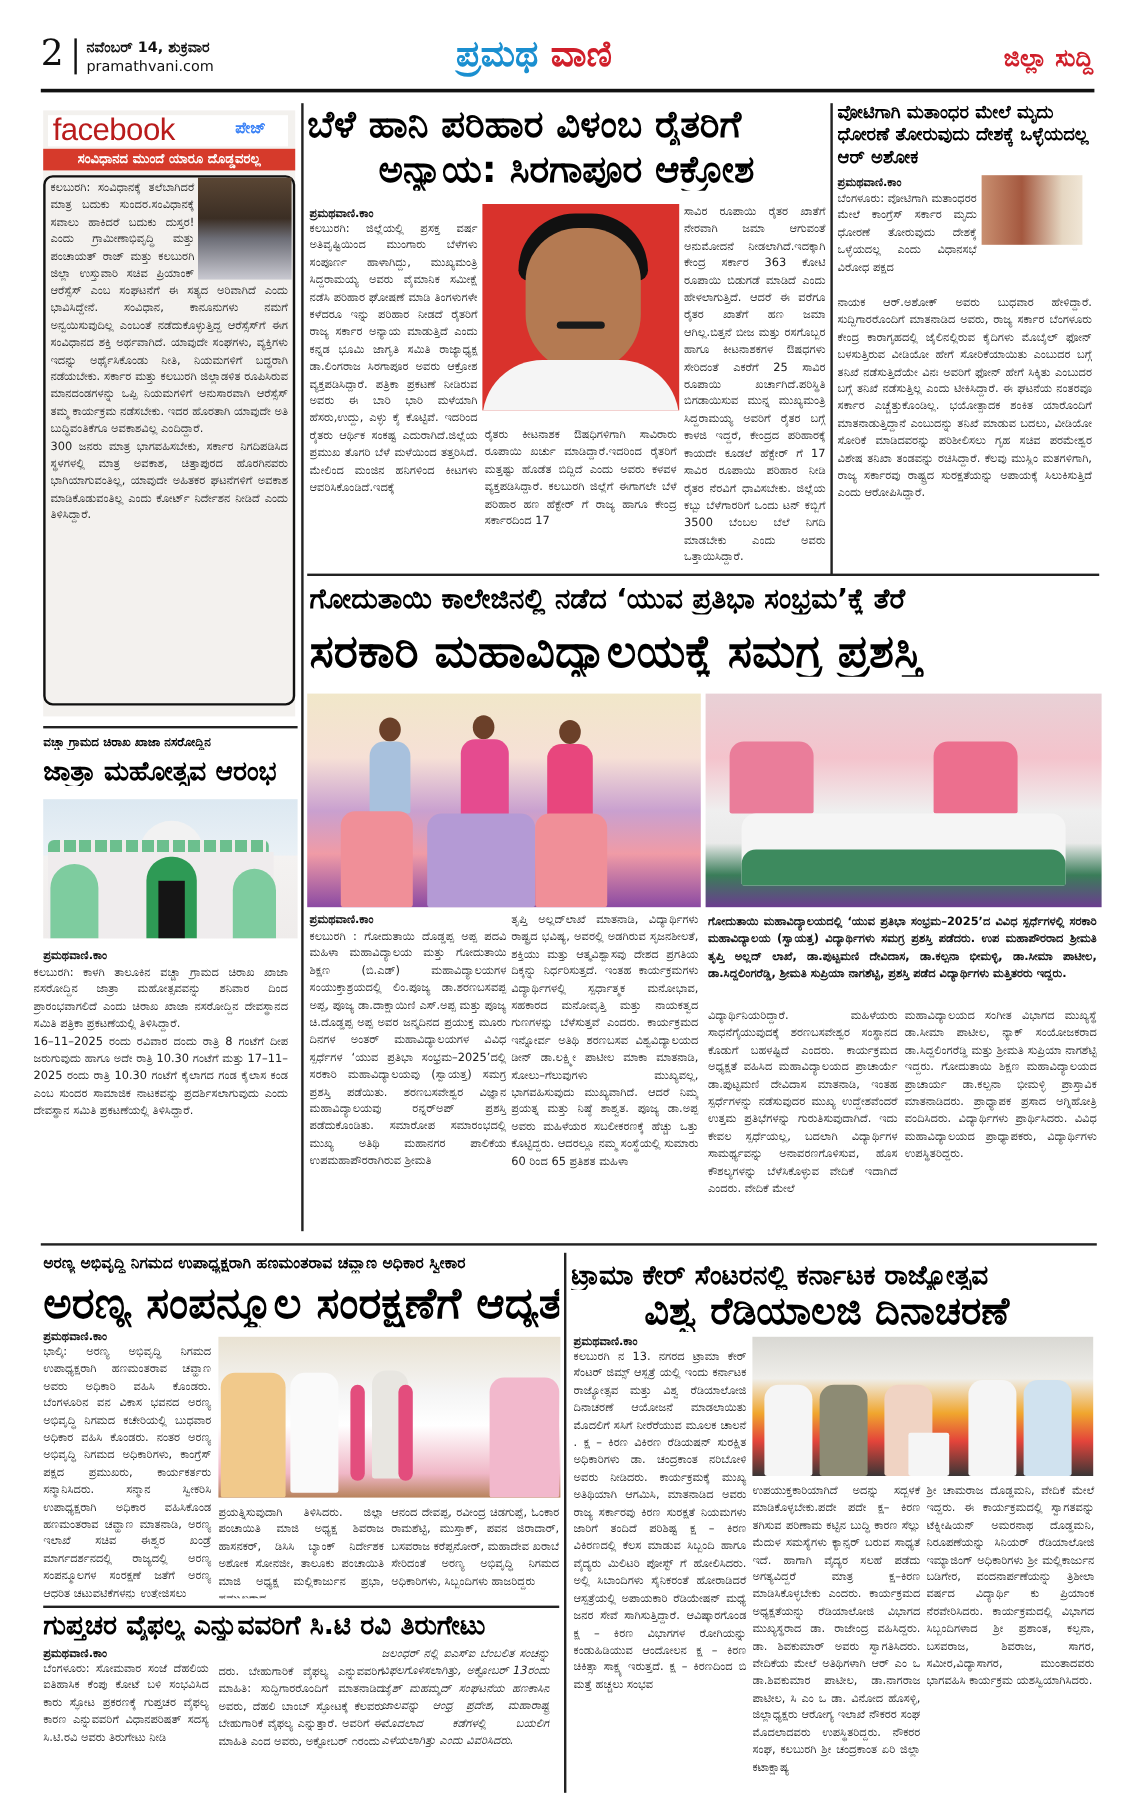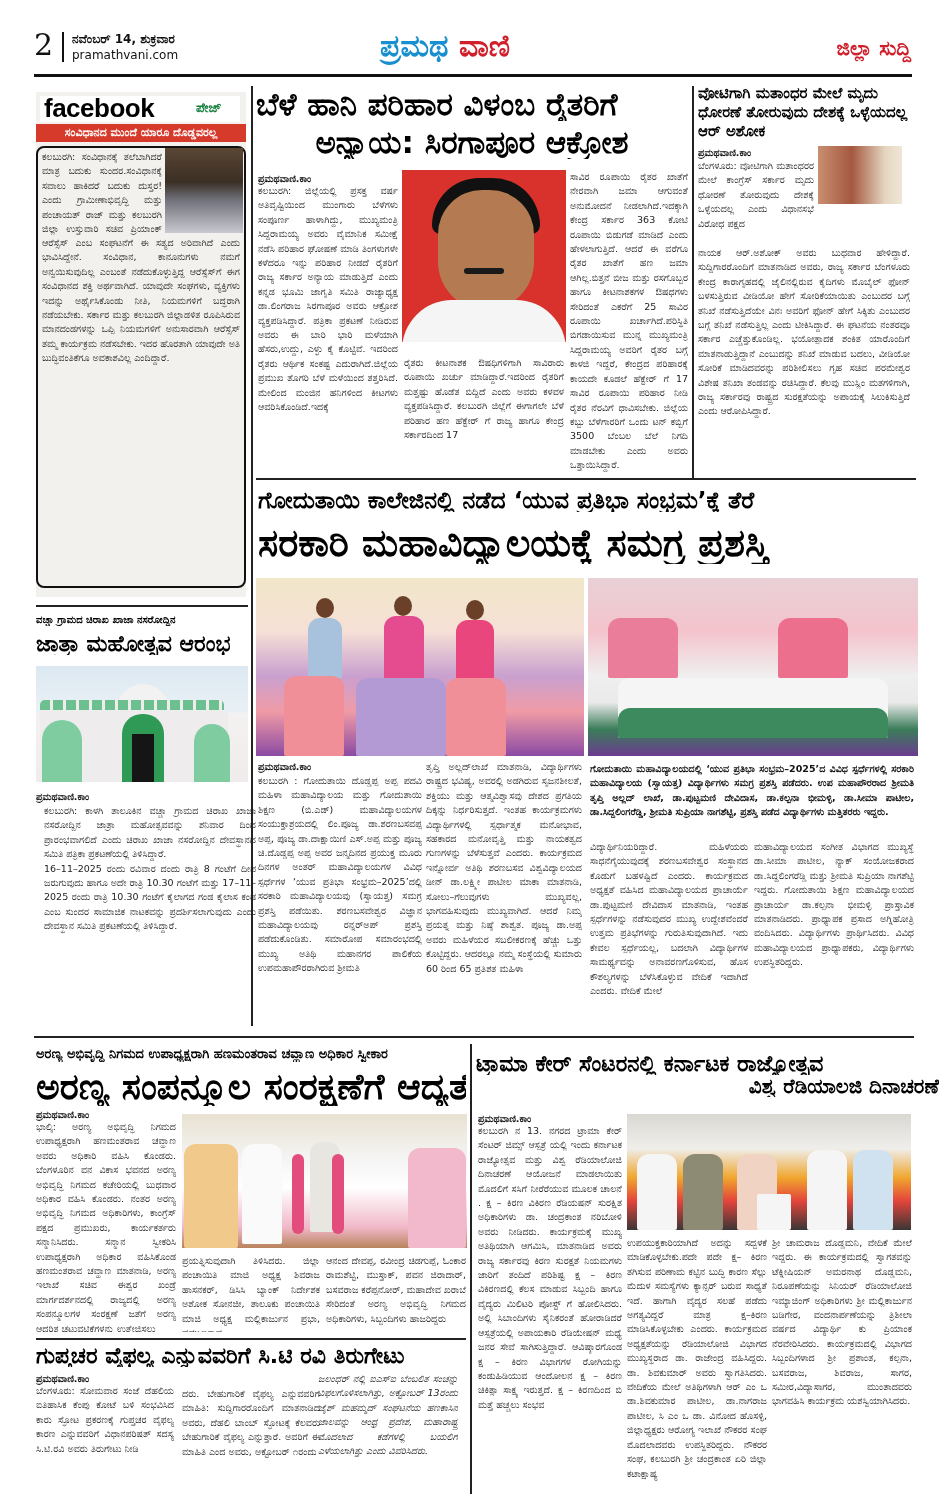--- a/index.html
+++ b/index.html
@@ -23,22 +23,22 @@
 
   
   .txt { font-size: 9.5px; line-height: 14.4px; text-align: justify; color: #222; overflow: hidden; }
   .byline { font-size: 9.5px; font-weight: bold; line-height: 13px; color: #111; }
   .hl { font-weight: bold; color: #000; line-height: 1.05; overflow: hidden; white-space: nowrap; }
   .kicker { font-weight: bold; color: #000; overflow: hidden; white-space: nowrap; }
 
   
   .fb-wrap { left: 36px; top: 92px; width: 210px; height: 505px; background: #f3f1ee; }
   .fb-logo-bar { left: 40px; top: 96px; width: 200px; height: 26px; background: #fff; }
-  .fb-logo { left: 44px; top: 94px; font-family: "Liberation Sans", sans-serif; font-size: 26px; font-weight: bold; color: #000000; line-height: 28px; letter-spacing: -0.5px; }
-  .fb-page { left: 196px; top: 100px; font-size: 13px; font-weight: bold; color: #15803d; }
+  .fb-logo { left: 44px; top: 94px; font-family: "Liberation Sans", sans-serif; font-size: 26px; font-weight: normal; color: #b91c1c; line-height: 28px; letter-spacing: -0.5px; }
+  .fb-page { left: 196px; top: 100px; font-size: 13px; font-weight: bold; color: #3b82f6; }
   .fb-redbar { left: 36px; top: 124px; width: 210px; height: 18px; background: #d63a2b; color: #fff; font-size: 11px; font-weight: bold; line-height: 18px; text-align: center; white-space: nowrap; overflow: hidden; }
   .fb-box { left: 36px; top: 146px; width: 210px; height: 442px; border: 2px solid #111; border-radius: 8px; }
   .fb-photo { left: 165px; top: 148px; width: 78px; height: 85px; background: linear-gradient(180deg,#5a4634 0%,#3b2e24 40%,#6d6e77 60%,#c9c9d1 100%); }
 
   
   .photo { overflow: hidden; }
   .ph-portrait { left: 402px; top: 170px; width: 164px; height: 172px; background: #d9322c; }
   .ph-portrait .face { position: absolute; left: 36px; top: 20px; width: 96px; height: 120px; border-radius: 46px 46px 50px 50px; background: #b47a52; }
   .ph-portrait .hair { position: absolute; left: 30px; top: 8px; width: 108px; height: 56px; border-radius: 54px 54px 10px 10px; background: #111; }
   .ph-portrait .shirt { position: absolute; left: 0; top: 130px; width: 164px; height: 50px; background: #f5f5f5; border-radius: 60px 60px 0 0; }
@@ -89,20 +89,21 @@
 <div class="abs fb-wrap"></div>
 <div class="abs fb-logo-bar"></div>
 <div class="abs fb-logo">facebook</div>
 <div class="abs fb-page">ಪೇಜ್</div>
 <div class="abs fb-redbar">ಸಂವಿಧಾನದ ಮುಂದೆ ಯಾರೂ ದೊಡ್ಡವರಲ್ಲ</div>
 <div class="abs fb-box"></div>
 <div class="abs fb-photo photo"></div>
 <div class="abs txt" style="left:42px;top:150px;width:120px;height:86px;">ಕಲಬುರಗಿ: ಸಂವಿಧಾನಕ್ಕೆ ತಲೆಬಾಗಿದರೆ ಮಾತ್ರ ಬದುಕು ಸುಂದರ.ಸಂವಿಧಾನಕ್ಕೆ ಸವಾಲು ಹಾಕಿದರೆ ಬದುಕು ದುಸ್ತರ! ಎಂದು ಗ್ರಾಮೀಣಾಭಿವೃದ್ಧಿ ಮತ್ತು ಪಂಚಾಯತ್ ರಾಜ್ ಮತ್ತು ಕಲಬುರಗಿ ಜಿಲ್ಲಾ ಉಸ್ತುವಾರಿ ಸಚಿವ ಪ್ರಿಯಾಂಕ್ ಖರ್ಗೆ ಮನವಿ ಮಾಡಿದ್ದಾರೆ.</div>
 <div class="abs txt" style="left:42px;top:236px;width:198px;height:352px;">
   <p>ಆರೆಸ್ಸೆಸ್ ಎಂಬ ಸಂಘಟನೆಗೆ ಈ ಸತ್ಯದ ಅರಿವಾಗಿದೆ ಎಂದು ಭಾವಿಸಿದ್ದೇನೆ. ಸಂವಿಧಾನ, ಕಾನೂನುಗಳು ನಮಗೆ ಅನ್ವಯಿಸುವುದಿಲ್ಲ ಎಂಬಂತೆ ನಡೆದುಕೊಳ್ಳುತ್ತಿದ್ದ ಆರೆಸ್ಸೆಸ್‌ಗೆ ಈಗ ಸಂವಿಧಾನದ ಶಕ್ತಿ ಅರ್ಥವಾಗಿದೆ. ಯಾವುದೇ ಸಂಘಗಳು, ವ್ಯಕ್ತಿಗಳು ಇದನ್ನು ಅರ್ಥೈಸಿಕೊಂಡು ನೀತಿ, ನಿಯಮಗಳಿಗೆ ಬದ್ಧರಾಗಿ ನಡೆಯಬೇಕು. ಸರ್ಕಾರ ಮತ್ತು ಕಲಬುರಗಿ ಜಿಲ್ಲಾಡಳಿತ ರೂಪಿಸಿರುವ ಮಾನದಂಡಗಳನ್ನು ಒಪ್ಪಿ ನಿಯಮಗಳಿಗೆ ಅನುಸಾರವಾಗಿ ಆರೆಸ್ಸೆಸ್ ತಮ್ಮ ಕಾರ್ಯಕ್ರಮ ನಡೆಸಬೇಕು. ಇದರ ಹೊರತಾಗಿ ಯಾವುದೇ ಅತಿ ಬುದ್ಧಿವಂತಿಕೆಗೂ ಅವಕಾಶವಿಲ್ಲ ಎಂದಿದ್ದಾರೆ.</p>
+  <p>300 ಜನರು ಮಾತ್ರ ಭಾಗವಹಿಸಬೇಕು, ಸರ್ಕಾರ ನಿಗದಿಪಡಿಸಿದ ಸ್ಥಳಗಳಲ್ಲಿ ಮಾತ್ರ ಅವಕಾಶ, ಚಿತ್ತಾಪುರದ ಹೊರಗಿನವರು ಭಾಗಿಯಾಗುವಂತಿಲ್ಲ, ಯಾವುದೇ ಅಹಿತಕರ ಘಟನೆಗಳಿಗೆ ಅವಕಾಶ ಮಾಡಿಕೊಡುವಂತಿಲ್ಲ ಎಂದು ಕೋರ್ಟ್ ನಿರ್ದೇಶನ ನೀಡಿದೆ ಎಂದು ತಿಳಿಸಿದ್ದಾರೆ.</p>
 </div>
 
 <div class="abs hl" style="left:256px;top:88px;width:432px;font-size:31px;">ಬೆಳೆ ಹಾನಿ ಪರಿಹಾರ ವಿಳಂಬ ರೈತರಿಗೆ</div>
 <div class="abs hl" style="left:256px;top:126px;width:432px;font-size:31px;text-align:center;">ಅನ್ಯಾಯ: ಸಿರಗಾಪೂರ ಆಕ್ರೋಶ</div>
 <div class="abs byline" style="left:258px;top:172px;">ಪ್ರಮಥವಾಣಿ.ಕಾಂ</div>
 <div class="abs txt" style="left:258px;top:184px;width:140px;height:288px;">ಕಲಬುರಗಿ: ಜಿಲ್ಲೆಯಲ್ಲಿ ಪ್ರಸಕ್ತ ವರ್ಷ ಅತಿವೃಷ್ಟಿಯಿಂದ ಮುಂಗಾರು ಬೆಳೆಗಳು ಸಂಪೂರ್ಣ ಹಾಳಾಗಿದ್ದು, ಮುಖ್ಯಮಂತ್ರಿ ಸಿದ್ದರಾಮಯ್ಯ ಅವರು ವೈಮಾನಿಕ ಸಮೀಕ್ಷೆ ನಡೆಸಿ ಪರಿಹಾರ ಘೋಷಣೆ ಮಾಡಿ ತಿಂಗಳುಗಳೇ ಕಳೆದರೂ ಇನ್ನು ಪರಿಹಾರ ನೀಡದೆ ರೈತರಿಗೆ ರಾಜ್ಯ ಸರ್ಕಾರ ಅನ್ಯಾಯ ಮಾಡುತ್ತಿದೆ ಎಂದು ಕನ್ನಡ ಭೂಮಿ ಜಾಗೃತಿ ಸಮಿತಿ ರಾಜ್ಯಾಧ್ಯಕ್ಷ ಡಾ.ಲಿಂಗರಾಜ ಸಿರಗಾಪೂರ ಅವರು ಆಕ್ರೋಶ ವ್ಯಕ್ತಪಡಿಸಿದ್ದಾರೆ. ಪತ್ರಿಕಾ ಪ್ರಕಟಣೆ ನೀಡಿರುವ ಅವರು ಈ ಬಾರಿ ಭಾರಿ ಮಳೆಯಾಗಿ ಹೆಸರು,ಉದ್ದು, ಎಳ್ಳು ಕೈ ಕೊಟ್ಟಿವೆ. ಇದರಿಂದ ರೈತರು ಆರ್ಥಿಕ ಸಂಕಷ್ಟ ಎದುರಾಗಿದೆ.ಜಿಲ್ಲೆಯ ಪ್ರಮುಖ ತೊಗರಿ ಬೆಳೆ ಮಳೆಯಿಂದ ತತ್ತರಿಸಿದೆ. ಮೇಲಿಂದ ಮಂಜಿನ ಹನಿಗಳಿಂದ ಕೀಟಗಳು ಆವರಿಸಿಕೊಂಡಿದೆ.ಇದಕ್ಕೆ</div>
 <div class="abs photo ph-portrait">
   <div class="hair"></div>
   <div class="face"></div>
   <div class="mustache"></div>
@@ -148,21 +149,21 @@
 <div class="abs photo ph-mosque">
   <div class="dome"></div>
   <div class="crenel"></div>
   <div class="wall"></div>
   <div class="arch-l"></div>
   <div class="arch-r"></div>
   <div class="door-frame"></div>
   <div class="door"></div>
 </div>
 <div class="abs byline" style="left:36px;top:790px;">ಪ್ರಮಥವಾಣಿ.ಕಾಂ</div>
-<div class="abs txt" style="left:44px;top:804px;width:212px;height:222px;">
+<div class="abs txt" style="left:28px;top:804px;width:212px;height:222px;">
   <p>ಕಲಬುರಗಿ: ಕಾಳಗಿ ತಾಲೂಕಿನ ವಚ್ಚಾ ಗ್ರಾಮದ ಚಿರಾಖ ಖಾಜಾ ನಸರೋದ್ದಿನ ಜಾತ್ರಾ ಮಹೋತ್ಸವವನ್ನು ಶನಿವಾರ ದಿಂದ ಪ್ರಾರಂಭವಾಗಲಿದೆ ಎಂದು ಚಿರಾಖ ಖಾಜಾ ನಸರೋದ್ದಿನ ದೇವಸ್ಥಾನದ ಸಮಿತಿ ಪತ್ರಿಕಾ ಪ್ರಕಟಣೆಯಲ್ಲಿ ತಿಳಿಸಿದ್ದಾರೆ.</p>
   <p>16–11–2025 ರಂದು ರವಿವಾರ ದಂದು ರಾತ್ರಿ 8 ಗಂಟೆಗೆ ದೀಪ ಜರುಗುವುದು ಹಾಗೂ ಅದೇ ರಾತ್ರಿ 10.30 ಗಂಟೆಗೆ ಮತ್ತು 17–11–2025 ರಂದು ರಾತ್ರಿ 10.30 ಗಂಟೆಗೆ ಕೈಲಾಗದ ಗಂಡ ಕೈಲಾಸ ಕಂಡ ಎಂಬ ಸುಂದರ ಸಾಮಾಜಿಕ ನಾಟಕವನ್ನು ಪ್ರದರ್ಶಿಸಲಾಗುವುದು ಎಂದು ದೇವಸ್ಥಾನ ಸಮಿತಿ ಪ್ರಕಟಣೆಯಲ್ಲಿ ತಿಳಿಸಿದ್ದಾರೆ.</p>
 </div>
 
 <div class="abs kicker" style="left:36px;top:1046px;width:430px;font-size:13px;">ಅರಣ್ಯ ಅಭಿವೃದ್ಧಿ ನಿಗಮದ ಉಪಾಧ್ಯಕ್ಷರಾಗಿ ಹಣಮಂತರಾವ ಚವ್ಹಾಣ ಅಧಿಕಾರ ಸ್ವೀಕಾರ</div>
 <div class="abs hl" style="left:36px;top:1068px;width:430px;font-size:36px;">ಅರಣ್ಯ ಸಂಪನ್ಮೂಲ ಸಂರಕ್ಷಣೆಗೆ ಆದ್ಯತೆ</div>
 <div class="abs byline" style="left:36px;top:1108px;">ಪ್ರಮಥವಾಣಿ.ಕಾಂ</div>
 <div class="abs txt" style="left:36px;top:1120px;width:140px;height:212px;">ಭಾಲ್ಕಿ: ಅರಣ್ಯ ಅಭಿವೃದ್ಧಿ ನಿಗಮದ ಉಪಾಧ್ಯಕ್ಷರಾಗಿ ಹಣಮಂತರಾವ ಚವ್ಹಾಣ ಅವರು ಅಧಿಕಾರಿ ವಹಿಸಿ ಕೊಂಡರು. ಬೆಂಗಳೂರಿನ ವನ ವಿಕಾಸ ಭವನದ ಅರಣ್ಯ ಅಭಿವೃದ್ಧಿ ನಿಗಮದ ಕಚೇರಿಯಲ್ಲಿ ಬುಧವಾರ ಅಧಿಕಾರ ವಹಿಸಿ ಕೊಂಡರು. ನಂತರ ಅರಣ್ಯ ಅಭಿವೃದ್ಧಿ ನಿಗಮದ ಅಧಿಕಾರಿಗಳು, ಕಾಂಗ್ರೆಸ್ ಪಕ್ಷದ ಪ್ರಮುಖರು, ಕಾರ್ಯಕರ್ತರು ಸನ್ಮಾನಿಸಿದರು. ಸನ್ಮಾನ ಸ್ವೀಕರಿಸಿ ಉಪಾಧ್ಯಕ್ಷರಾಗಿ ಅಧಿಕಾರ ವಹಿಸಿಕೊಂಡ ಹಣಮಂತರಾವ ಚವ್ಹಾಣ ಮಾತನಾಡಿ, ಅರಣ್ಯ ಇಲಾಖೆ ಸಚಿವ ಈಶ್ವರ ಖಂಡ್ರೆ ಮಾರ್ಗದರ್ಶನದಲ್ಲಿ ರಾಜ್ಯದಲ್ಲಿ ಅರಣ್ಯ ಸಂಪನ್ಮೂಲಗಳ ಸಂರಕ್ಷಣೆ ಜತೆಗೆ ಅರಣ್ಯ ಆಧರಿತ ಚಟುವಟಿಕೆಗಳನ್ನು ಉತ್ತೇಜಿಸಲು</div>
 <div class="abs photo ph-forest">
   <div class="person" style="left:2px;top:30px;width:54px;height:104px;background:#f1c98b;"></div>
@@ -175,21 +176,21 @@
 <div class="abs txt" style="left:182px;top:1254px;width:138px;height:78px;">ಪ್ರಯತ್ನಿಸುವುದಾಗಿ ತಿಳಿಸಿದರು. ಜಿಲ್ಲಾ ಪಂಚಾಯಿತಿ ಮಾಜಿ ಅಧ್ಯಕ್ಷ ಶಿವರಾಜ ಹಾಸನಕರ್, ಡಿಸಿಸಿ ಬ್ಯಾಂಕ್ ನಿರ್ದೇಶಕ ಅಶೋಕ ಸೋನಜೀ, ತಾಲೂಕು ಪಂಚಾಯಿತಿ ಮಾಜಿ ಅಧ್ಯಕ್ಷ ಮಲ್ಲಿಕಾರ್ಜುನ ಪ್ರಭಾ, ಪ್ರಮುಖರಾದ</div>
 <div class="abs txt" style="left:326px;top:1254px;width:140px;height:78px;">ಆನಂದ ದೇವಪ್ಪ, ರವೀಂದ್ರ ಚಿಡಗುಪ್ಪೆ, ಓಂಕಾರ ರಾಮಶೆಟ್ಟಿ, ಮುಸ್ತಾಕ್, ಪವನ ಜಿರಾದಾರ್, ಬಸವರಾಜ ಕರೆಪ್ಪನೋರ್, ಮಹಾದೇವ ಖರಾಬೆ ಸೇರಿದಂತೆ ಅರಣ್ಯ ಅಭಿವೃದ್ಧಿ ನಿಗಮದ ಅಧಿಕಾರಿಗಳು, ಸಿಬ್ಬಂದಿಗಳು ಹಾಜರಿದ್ದರು</div>
 
 <div class="abs hl" style="left:36px;top:1344px;width:430px;font-size:22px;">ಗುಪ್ತಚರ ವೈಫಲ್ಯ ಎನ್ನುವವರಿಗೆ ಸಿ.ಟಿ ರವಿ ತಿರುಗೇಟು</div>
 <div class="abs byline" style="left:36px;top:1372px;">ಪ್ರಮಥವಾಣಿ.ಕಾಂ</div>
 <div class="abs txt" style="left:36px;top:1384px;width:138px;height:106px;">ಬೆಂಗಳೂರು: ಸೋಮವಾರ ಸಂಜೆ ದೆಹಲಿಯ ಐತಿಹಾಸಿಕ ಕೆಂಪು ಕೋಟೆ ಬಳಿ ಸಂಭವಿಸಿದ ಕಾರು ಸ್ಫೋಟ ಪ್ರಕರಣಕ್ಕೆ ಗುಪ್ತಚರ ವೈಫಲ್ಯ ಕಾರಣ ಎನ್ನುವವರಿಗೆ ವಿಧಾನಪರಿಷತ್ ಸದಸ್ಯ ಸಿ.ಟಿ.ರವಿ ಅವರು ತಿರುಗೇಟು ನೀಡಿ</div>
 <div class="abs txt" style="left:182px;top:1363px;width:138px;height:118px;margin-top:24px;">ದರು. ಬೇಹುಗಾರಿಕೆ ವೈಫಲ್ಯ ಎನ್ನುವವರಿಗೆ ಮಾಹಿತಿ: ಸುದ್ದಿಗಾರರೊಂದಿಗೆ ಮಾತನಾಡಿದ ಅವರು, ದೆಹಲಿ ಬಾಂಬ್ ಸ್ಫೋಟಕ್ಕೆ ಕೆಲವರು ಬೇಹುಗಾರಿಕೆ ವೈಫಲ್ಯ ಎನ್ನುತ್ತಾರೆ. ಅವರಿಗೆ ಈ ಮಾಹಿತಿ ಎಂದ ಅವರು, ಅಕ್ಟೋಬರ್ ೧ರಂದು</div>
 <div class="abs txt" style="left:318px;top:1372px;width:140px;height:118px;font-style:italic;">ಜಲಂಧರ್ ನಲ್ಲಿ ಐಎಸ್ಐ ಬೆಂಬಲಿತ ಸಂಚನ್ನು ವಿಫಲಗೊಳಿಸಲಾಗಿತ್ತು, ಅಕ್ಟೋಬರ್ 13ರಂದು ಜೈಶ್ ಮಹಮ್ಮದ್ ಸಂಘಟನೆಯ ಹಣಕಾಸಿನ ಜಾಲವನ್ನು ಆಂಧ್ರ ಪ್ರದೇಶ, ಮಹಾರಾಷ್ಟ್ರ ಮೊದಲಾದ ಕಡೆಗಳಲ್ಲಿ ಬಯಲಿಗೆ ಎಳೆಯಲಾಗಿತ್ತು ಎಂದು ವಿವರಿಸಿದರು.</div>
 
 <div class="abs hl" style="left:476px;top:1052px;width:440px;font-size:22px;">ಟ್ರಾಮಾ ಕೇರ್ ಸೆಂಟರನಲ್ಲಿ ಕರ್ನಾಟಕ ರಾಜ್ಯೋತ್ಸವ</div>
-<div class="abs hl" style="left:499px;top:1076px;width:440px;font-size:20px;text-align:right;">ವಿಶ್ವ ರೆಡಿಯಾಲಜಿ ದಿನಾಚರಣೆ</div>
+<div class="abs hl" style="left:469px;top:1076px;width:440px;font-size:32px;text-align:center;">ವಿಶ್ವ ರೆಡಿಯಾಲಜಿ ದಿನಾಚರಣೆ</div>
 <div class="abs byline" style="left:478px;top:1112px;">ಪ್ರಮಥವಾಣಿ.ಕಾಂ</div>
 <div class="abs txt" style="left:478px;top:1124px;width:144px;height:370px;">ಕಲಬುರಗಿ ನ 13. ನಗರದ ಟ್ರಾಮಾ ಕೇರ್ ಸೆಂಟರ್ ಜಿಮ್ಸ್ ಆಸ್ಪತ್ರೆ ಯಲ್ಲಿ ಇಂದು ಕರ್ನಾಟಕ ರಾಜ್ಯೋತ್ಸವ ಮತ್ತು ವಿಶ್ವ ರೆಡಿಯಾಲೋಜಿ ದಿನಾಚರಣೆ ಆಯೋಜನೆ ಮಾಡಲಾಯಿತು ಮೊದಲಿಗೆ ಸಸಿಗೆ ನೀರೆರೆಯುವ ಮೂಲಕ ಚಾಲನೆ . ಕ್ಷ – ಕಿರಣ ವಿಕಿರಣ ರೆಡಿಯಷನ್ ಸುರಕ್ಷಿತ ಅಧಿಕಾರಿಗಳು ಡಾ. ಚಂದ್ರಕಾಂತ ನರಿಬೋಳಿ ಅವರು ನೀಡಿದರು. ಕಾರ್ಯಕ್ರಮಕ್ಕೆ ಮುಖ್ಯ ಅತಿಥಿಯಾಗಿ ಆಗಮಿಸಿ, ಮಾತನಾಡಿದ ಅವರು ರಾಜ್ಯ ಸರ್ಕಾರವು ಕಿರಣ ಸುರಕ್ಷತೆ ನಿಯಮಗಳು ಜಾರಿಗೆ ತಂದಿದೆ ಪರಿಶಿಷ್ಟ ಕ್ಷ – ಕಿರಣ ವಿಕಿರಣದಲ್ಲಿ ಕೆಲಸ ಮಾಡುವ ಸಿಬ್ಬಂದಿ ಹಾಗೂ ವೈದ್ಯರು ಮಿಲಿಟರಿ ಪೋಸ್ಟ್ ಗೆ ಹೋಲಿಸಿದರು. ಅಲ್ಲಿ ಸಿಬಾಂದಿಗಳು ಸೈನಿಕರಂತೆ ಹೋರಾಡಿದರೆ ಆಸ್ಪತ್ರೆಯಲ್ಲಿ ಅಪಾಯಕಾರಿ ರೆಡಿಯೇಷನ್ ಮಧ್ಯೆ ಜನರ ಸೇವೆ ಸಾಗಿಸುತ್ತಿದ್ದಾರೆ. ಆವಿಷ್ಕಾರಗೊಂಡ ಕ್ಷ – ಕಿರಣ ವಿಭಾಗಗಳ ರೋಗಿಯನ್ನು ಕಂಡುಹಿಡಿಯುವ ಆಂದೋಲನ ಕ್ಷ – ಕಿರಣ ಚಿಕಿತ್ಸಾ ಸಾಕ್ಷ್ಯ ಇರುತ್ತದೆ. ಕ್ಷ – ಕಿರಣದಿಂದ ಬಿ ಮತ್ತೆ ಹಚ್ಚಲು ಸಂಭವ</div>
 <div class="abs photo ph-radiology">
   <div class="person" style="left:10px;top:40px;width:40px;height:76px;background:#f5f5f5;"></div>
   <div class="person" style="left:56px;top:40px;width:40px;height:76px;background:#8d8b74;"></div>
   <div class="person" style="left:110px;top:40px;width:40px;height:76px;background:#f0d3c3;"></div>
   <div class="person" style="left:130px;top:80px;width:34px;height:36px;background:#f5f5f5;border-radius:2px;"></div>
   <div class="person" style="left:180px;top:36px;width:40px;height:80px;background:#f5f5f5;"></div>
   <div class="person" style="left:226px;top:36px;width:40px;height:80px;background:#d0e2ef;"></div>
 </div>

